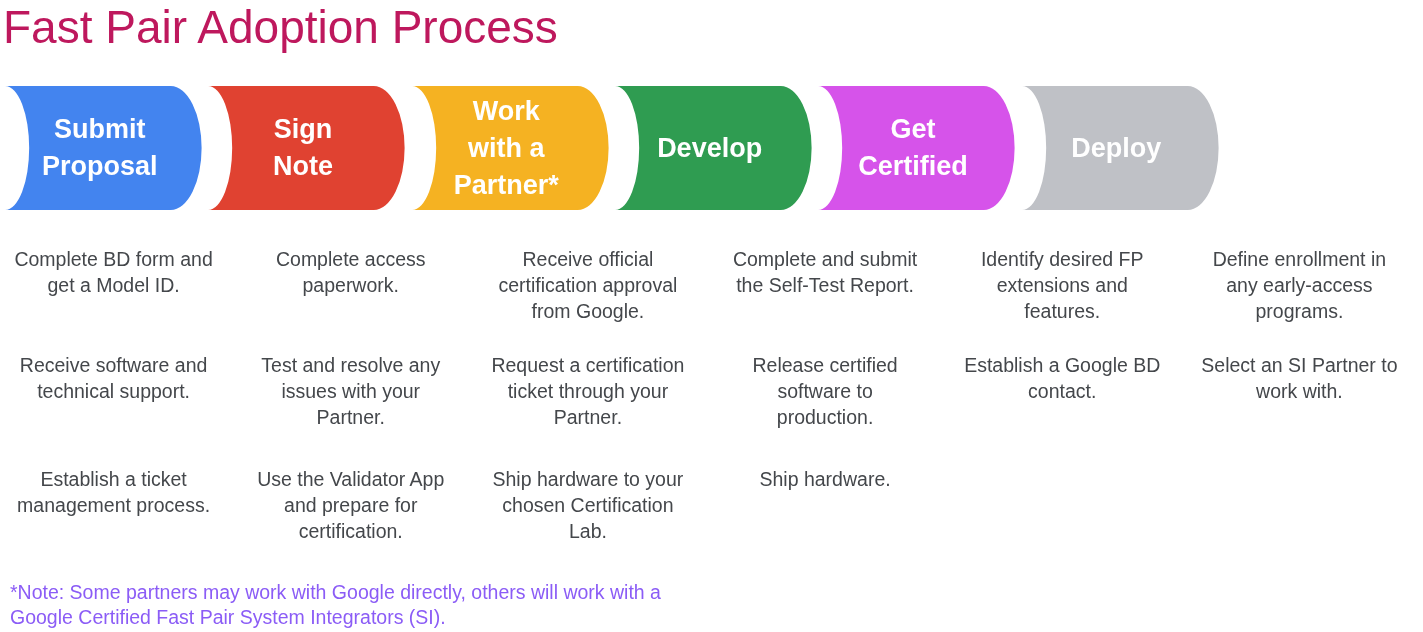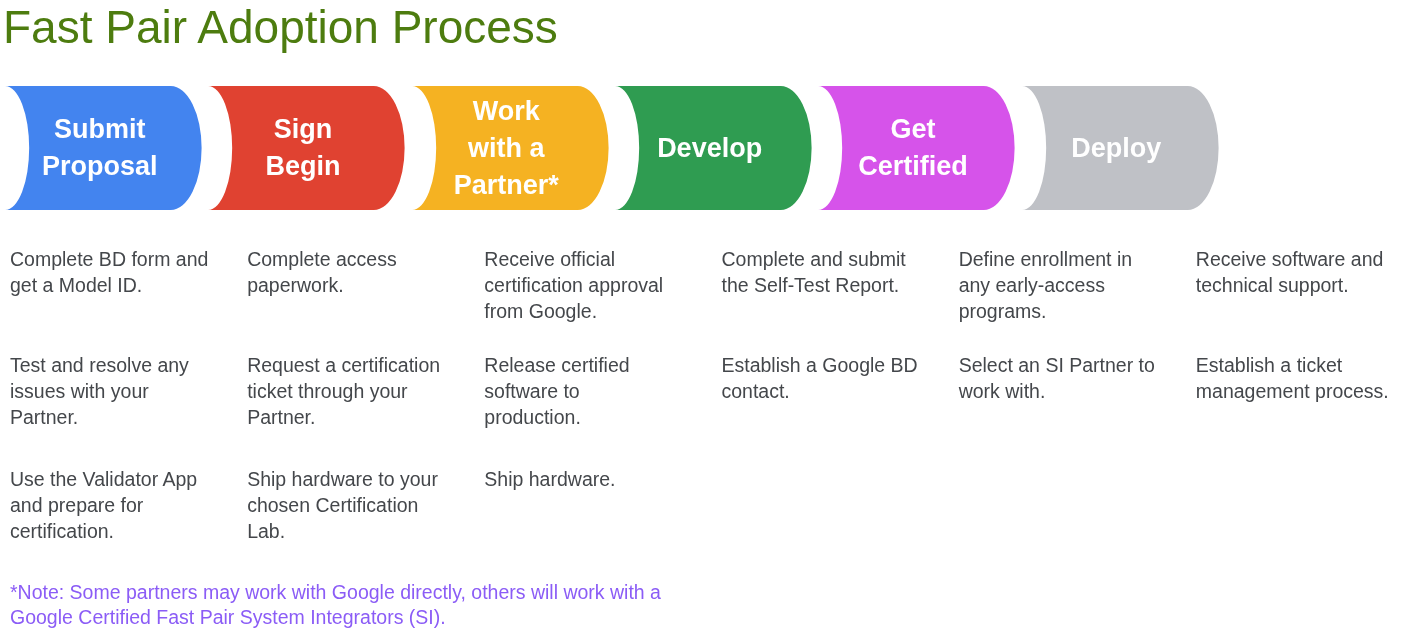--- a/index.html
+++ b/index.html
@@ -11,21 +11,21 @@
     background: #ffffff;
     overflow: hidden;
   }
   .title {
     position: absolute;
     top: 1px;
     left: 3px;
     font-size: 46px;
     line-height: 53px;
     font-weight: 400;
-    color: #4d7c0f;
+    color: #be185d;
     letter-spacing: 0;
     white-space: nowrap;
   }
   .stage-band {
     position: absolute;
     top: 86px;
     left: 0;
     width: 1220px;
     height: 124px;
     display: flex;
@@ -66,20 +66,21 @@
     display: grid;
     grid-template-columns: repeat(6, 1fr);
     grid-template-rows: 106px 114px auto;
   }
   .desc-cell {
     padding: 0 20px 0 10px;
     font-size: 19.5px;
     line-height: 26px;
     color: #44474b;
     white-space: pre-line;
+    text-align: center;
   }
   .footnote {
     position: absolute;
     top: 580px;
     left: 10px;
     width: 760px;
     font-size: 19.5px;
     line-height: 25px;
     color: #8b5cf6;
     white-space: pre-line;
@@ -100,21 +101,21 @@
       </svg>
       <div class="stage-label">Submit
 Proposal</div>
     </div>
 
     <div class="stage">
       <svg class="shape" viewBox="0 0 237 124" preserveAspectRatio="none" aria-hidden="true">
         <path d="M 6 0 A 28 62 0 0 1 6 124 L 199 124 A 36 62 0 0 0 199 0 Z" fill="#E04231"></path>
       </svg>
       <div class="stage-label">Sign
-Begin</div>
+Note</div>
     </div>
 
     <div class="stage">
       <svg class="shape" viewBox="0 0 237 124" preserveAspectRatio="none" aria-hidden="true">
         <path d="M 6 0 A 28 62 0 0 1 6 124 L 199 124 A 36 62 0 0 0 199 0 Z" fill="#F5B222"></path>
       </svg>
       <div class="stage-label">Work
 with a
 Partner*</div>
     </div>
@@ -148,20 +149,23 @@
     <div class="desc-cell">Complete BD form and
 get a Model ID.</div>
     <div class="desc-cell">Complete access
 paperwork.</div>
     <div class="desc-cell">Receive official
 certification approval
 from Google.</div>
     <div class="desc-cell">Complete and submit
 the Self-Test Report.</div>
 
+    <div class="desc-cell">Identify desired FP
+extensions and
+features.</div>
     <div class="desc-cell">Define enrollment in
 any early-access
 programs.</div>
     <div class="desc-cell">Receive software and
 technical support.</div>
     <div class="desc-cell">Test and resolve any
 issues with your
 Partner.</div>
     <div class="desc-cell">Request a certification
 ticket through your

